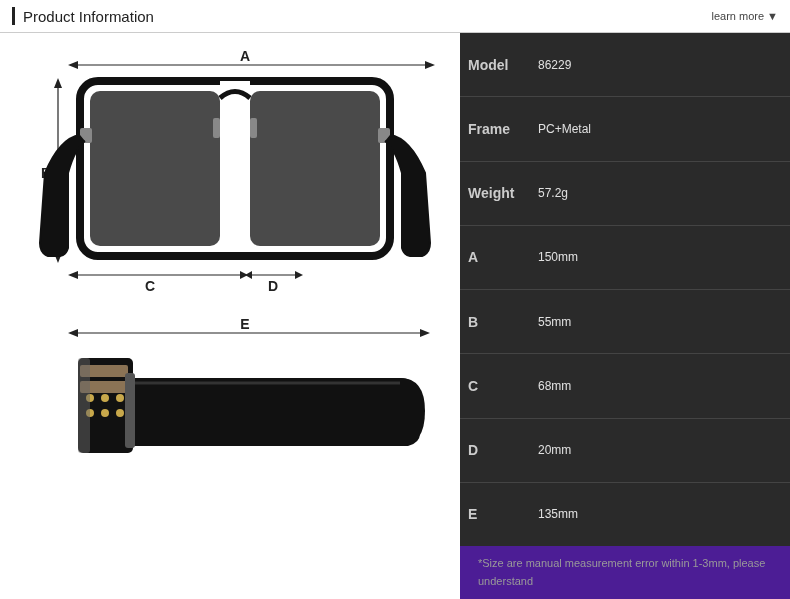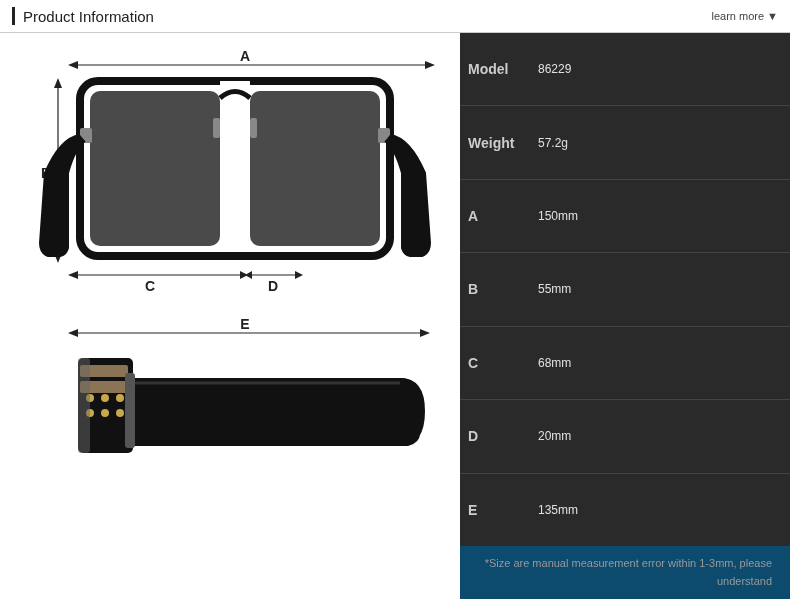--- a/index.html
+++ b/index.html
@@ -105,22 +105,22 @@
       min-width: 70px;
       font-size: 14px;
     }
     .spec-value {
       color: #e0e0e0;
       font-size: 12px;
     }
 
     .note-area {
       padding: 8px 18px 10px;
-      background: #0c4a6e;
-      text-align: right;
+      background: #4c1d95;
+      text-align: left;
     }
     .note-text {
       font-size: 11px;
       color: #999;
       line-height: 1.5;
     }
   </style>
 </head>
 <body>
 
@@ -217,20 +217,24 @@
   </div>
 
   <div class="right-panel">
     <div class="spec-table" id="spec-table-container">
 
     <div class="spec-row">
     <span class="spec-label">Model</span>
     <span class="spec-value">86229</span>
   </div>
         <div class="spec-row">
+    <span class="spec-label">Frame</span>
+    <span class="spec-value">PC+Metal</span>
+  </div>
+        <div class="spec-row">
     <span class="spec-label">Weight</span>
     <span class="spec-value">57.2g</span>
   </div>
         <div class="spec-row">
     <span class="spec-label">A</span>
     <span class="spec-value">150mm</span>
   </div>
         <div class="spec-row">
     <span class="spec-label">B</span>
     <span class="spec-value">55mm</span>

